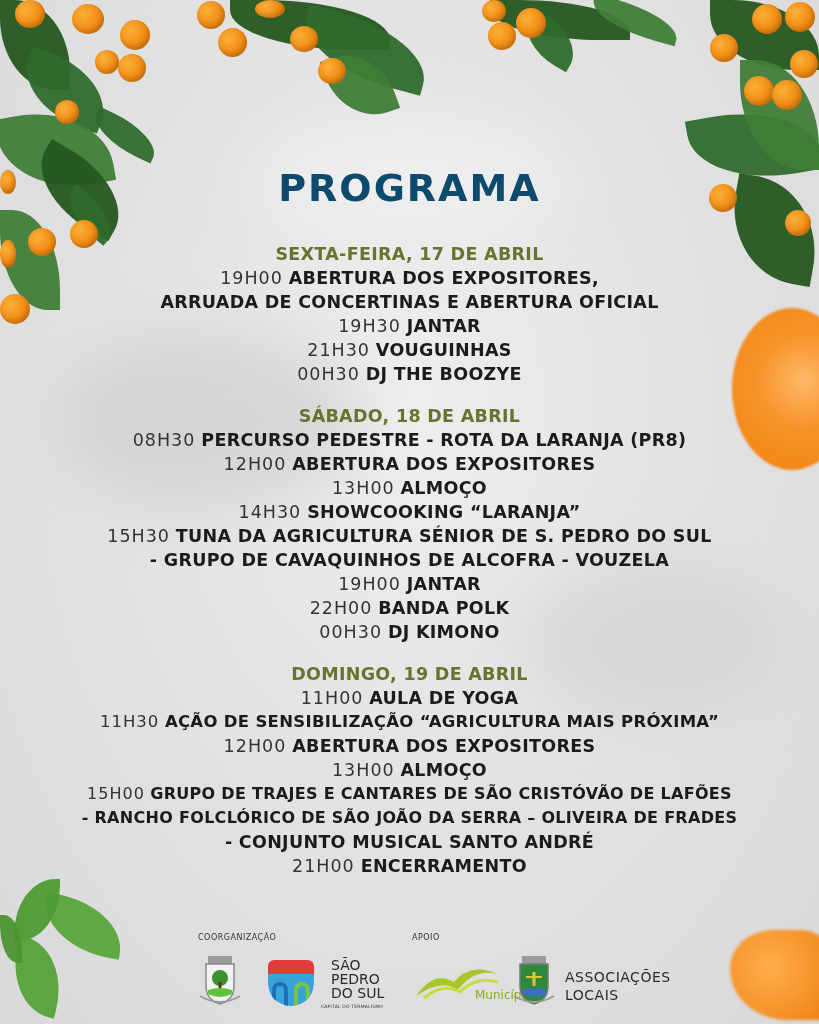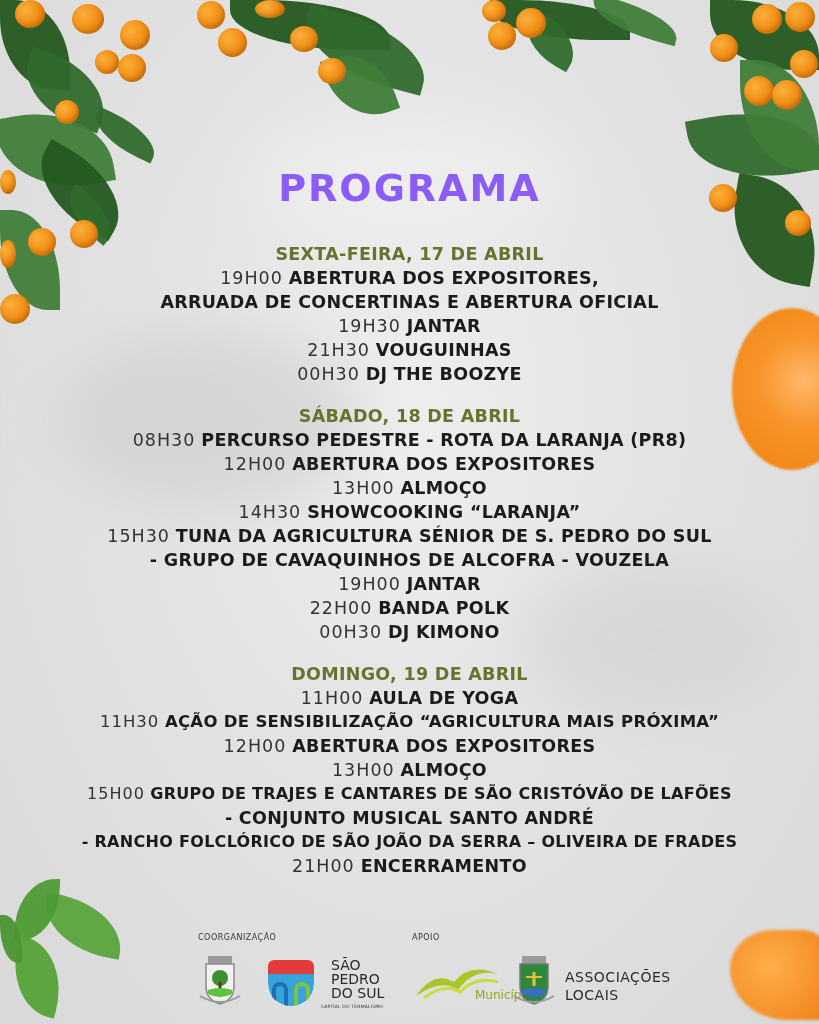--- a/index.html
+++ b/index.html
@@ -15,21 +15,21 @@
   .orange { position: absolute; border-radius: 50%;
     background: radial-gradient(circle at 35% 35%, #fbb03b 0%, #f08c14 55%, #d56f06 100%);
     box-shadow: inset -2px -3px 4px rgba(0,0,0,.15); }
   .leaf { position: absolute; background: #2f6a2c; border-radius: 0 80% 0 80%; opacity: .95; }
   .leaf.l2 { background: #3f7d38; }
   .leaf.l3 { background: #24571f; }
 
   .title {
     position: absolute; top: 166px; left: 0; width: 819px; text-align: center;
     font-family: "DejaVu Sans", sans-serif; font-weight: bold;
-    font-size: 38px; letter-spacing: 2px; color: #8b5cf6;
+    font-size: 38px; letter-spacing: 2px; color: #0c4a6e;
   }
   .program { position: absolute; top: 242px; left: 0; width: 819px; text-align: center; }
   .day { margin-bottom: 18px; }
   .day-header {
     font-family: "DejaVu Sans", sans-serif; font-size: 17.5px; font-weight: bold;
     color: #66742f; letter-spacing: .3px; line-height: 24px;
   }
   .line { font-size: 17.5px; line-height: 24px; letter-spacing: .3px; white-space: nowrap; }
   .time { font-weight: normal; color: #333; letter-spacing: 1px; font-family: "DejaVu Sans", sans-serif; }
   .act { font-weight: bold; color: #1b1b1b; font-family: "DejaVu Sans", sans-serif; }
@@ -143,22 +143,22 @@
     <div class="line"><span class="time">00H30</span> <span class="act">DJ KIMONO</span></div>
   </div>
 
   <div class="day">
     <div class="day-header">DOMINGO, 19 DE ABRIL</div>
     <div class="line"><span class="time">11H00</span> <span class="act">AULA DE YOGA</span></div>
     <div class="line" style="font-size:16.5px;"><span class="time">11H30</span> <span class="act">AÇÃO DE SENSIBILIZAÇÃO “AGRICULTURA MAIS PRÓXIMA”</span></div>
     <div class="line"><span class="time">12H00</span> <span class="act">ABERTURA DOS EXPOSITORES</span></div>
     <div class="line"><span class="time">13H00</span> <span class="act">ALMOÇO</span></div>
     <div class="line" style="font-size:16px;"><span class="time">15H00</span> <span class="act">GRUPO DE TRAJES E CANTARES DE SÃO CRISTÓVÃO DE LAFÕES</span></div>
+    <div class="line cont" style="font-size:16px;"><span class="act">- RANCHO FOLCLÓRICO DE SÃO JOÃO DA SERRA – OLIVEIRA DE FRADES</span></div>
     <div class="line cont"><span class="act">- CONJUNTO MUSICAL SANTO ANDRÉ</span></div>
-    <div class="line cont" style="font-size:16px;"><span class="act">- RANCHO FOLCLÓRICO DE SÃO JOÃO DA SERRA – OLIVEIRA DE FRADES</span></div>
     <div class="line"><span class="time">21H00</span> <span class="act">ENCERRAMENTO</span></div>
   </div>
 </div>
 
 <div class="footer">
   <div class="foot-label" style="left:198px;top:3px;">COORGANIZAÇÃO</div>
   <div class="foot-label" style="left:412px;top:3px;">APOIO</div>
 
   <svg class="crest" style="left:198px;top:26px;" viewBox="0 0 44 52">
     <rect x="10" y="0" width="24" height="8" fill="#9a9a9a"></rect>

